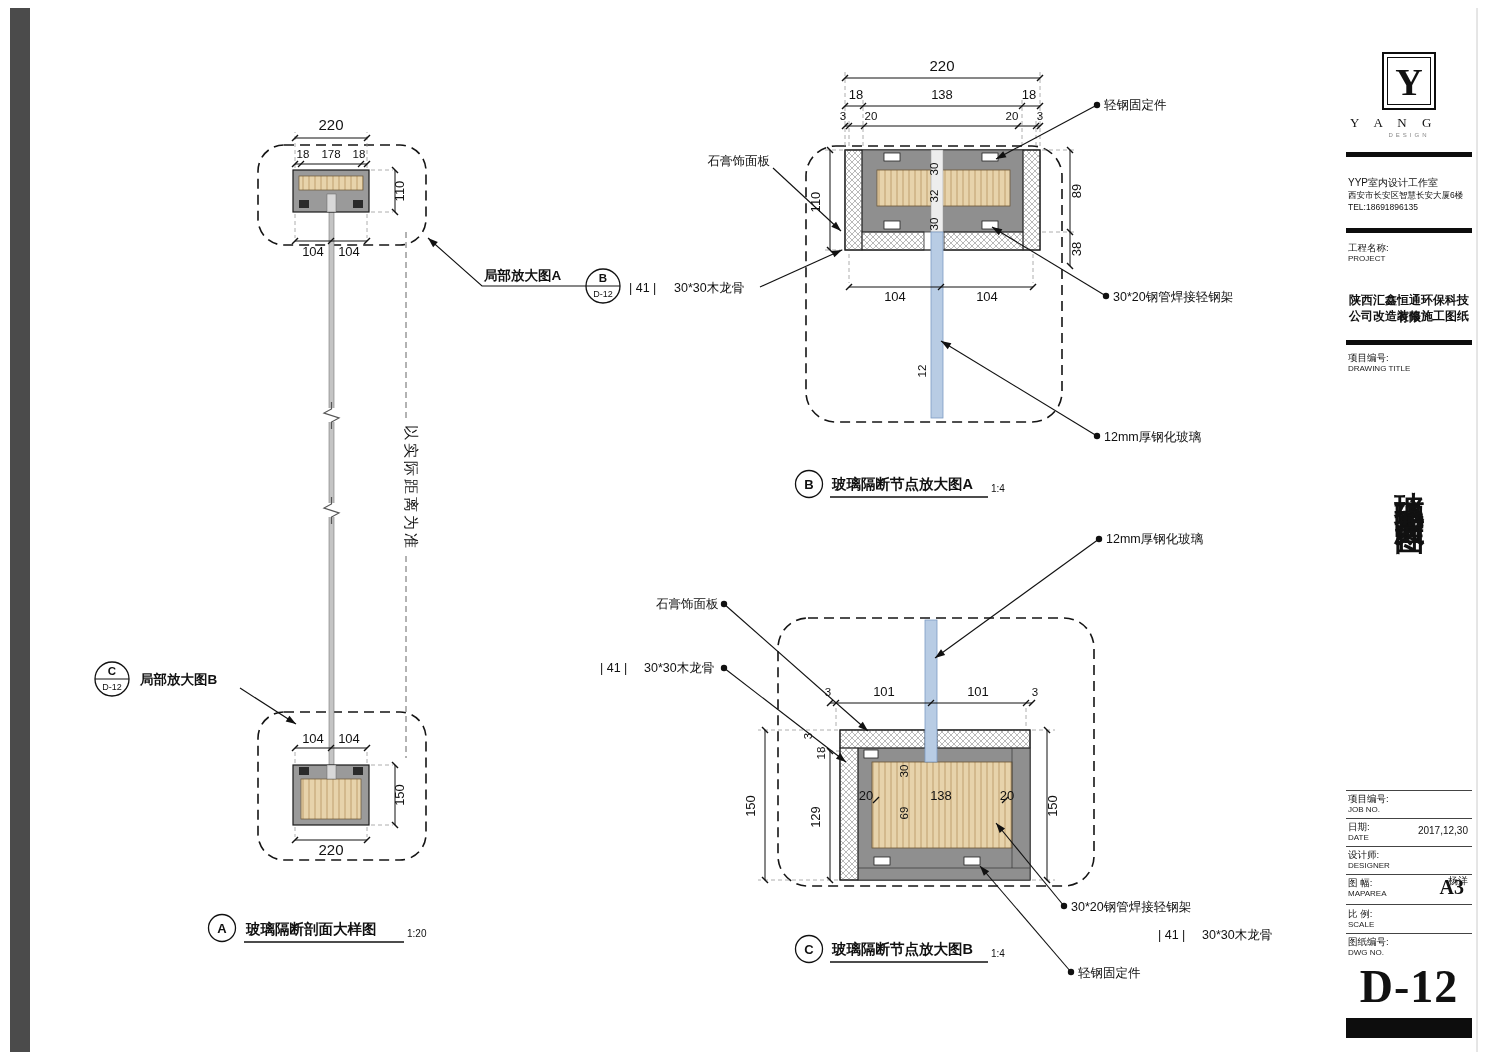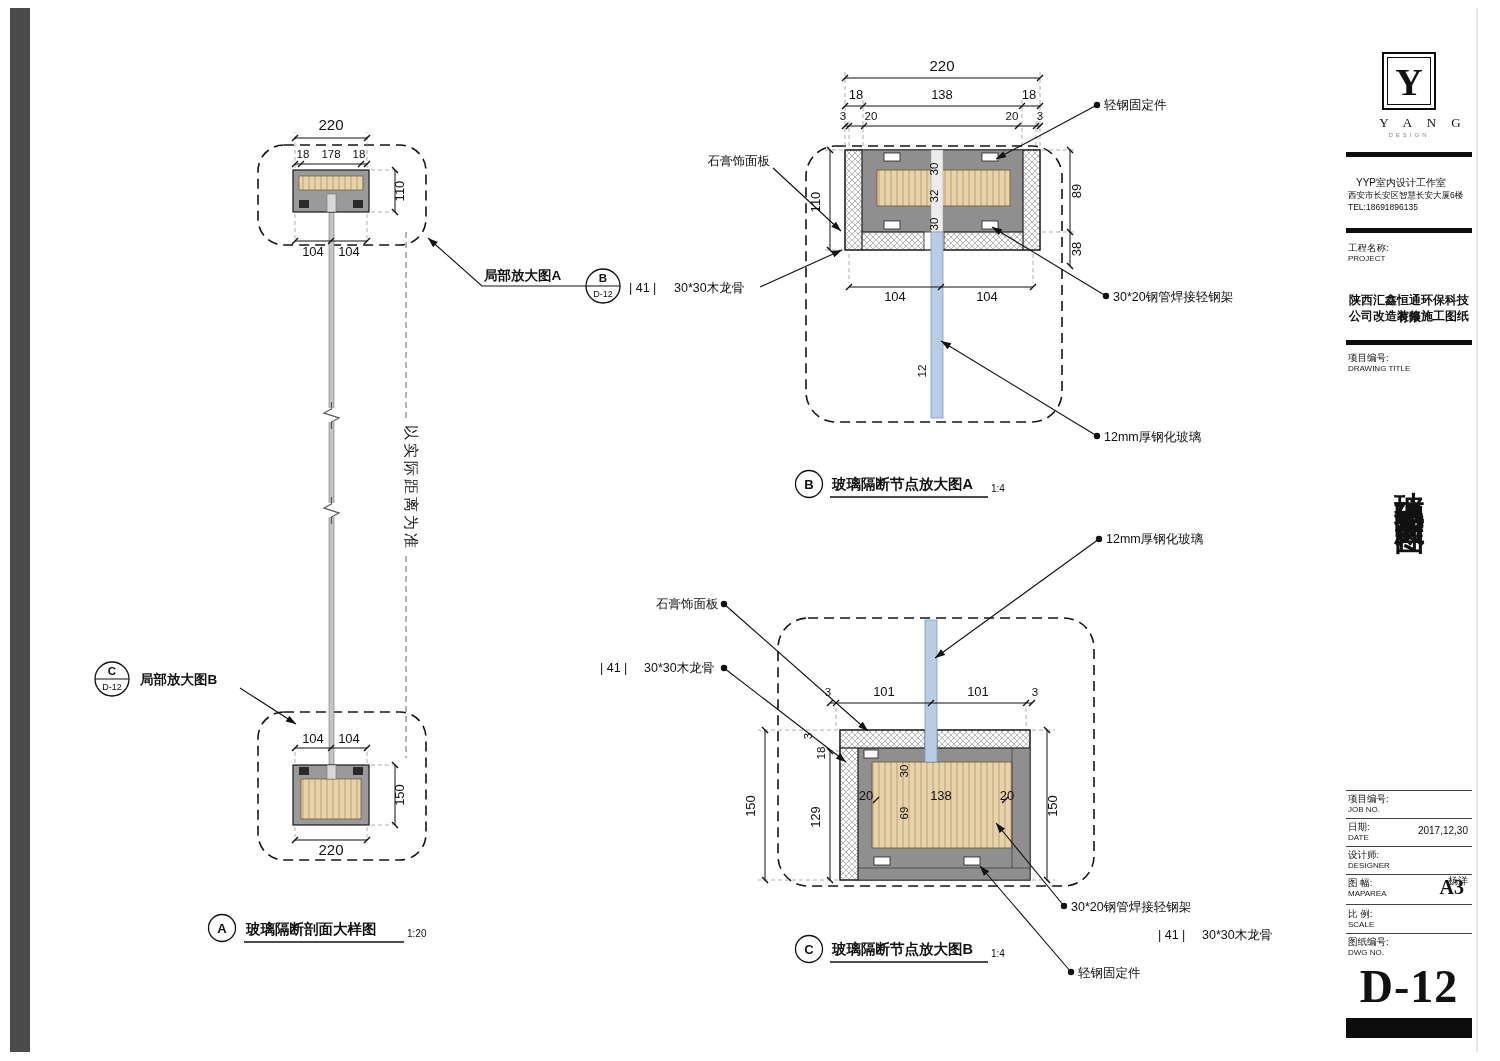--- a/index.html
+++ b/index.html
@@ -29,27 +29,27 @@
   .uline{stroke:#111;stroke-width:1.3;}
   .ccl{fill:#fff;stroke:#111;stroke-width:1.3;}
   
   .titleblock{position:absolute;left:1346px;top:52px;width:126px;height:1000px;}
   .titleblock *{position:absolute;box-sizing:border-box;}
   .tb-bar{left:0;width:126px;height:5px;background:#0d0d0d;}
   .tb-line{left:0;width:126px;height:1px;background:#444;}
   .tb-logo-box{left:36px;top:0;width:54px;height:58px;border:2px solid #0d0d0d;padding:3px;}
   .tb-logo-inner{position:static;display:block;width:100%;height:100%;border:1px solid #0d0d0d;
       text-align:center;font-family:"Liberation Serif",serif;font-size:38px;font-weight:bold;line-height:48px;}
-  .tb-logo-name{left:14px;top:63px;width:126px;text-align:center;font-family:"Liberation Serif",serif;
+  .tb-logo-name{left:4px;top:63px;width:126px;font-family:"Liberation Serif",serif;
       font-size:13px;letter-spacing:6px;}
   .tb-logo-sub{left:0;top:80px;width:126px;text-align:center;font-size:6px;letter-spacing:3px;color:#888;}
   .tb-cn{font-size:9.5px;left:2px;}
   .tb-en{font-size:8px;left:2px;color:#222;}
   .tb-val{font-size:10px;right:4px;text-align:right;}
-  .tb-studio{left:10px;font-size:10px;text-align:center;}
+  .tb-studio{left:2px;font-size:10px;text-align:center;}
   .tb-small{left:2px;font-size:8.5px;}
   .tb-pname{left:0;width:126px;text-align:center;font-size:12px;font-weight:bold;}
   .tb-vtitle{left:50%;transform:translateX(-50%);top:415px;height:250px;
       writing-mode:vertical-rl;text-orientation:upright;font-size:30px;font-weight:bold;letter-spacing:6px;}
   .tb-a3{right:8px;font-family:"Liberation Serif",serif;font-size:20px;font-weight:bold;margin-left:45px;}
   .tb-dwg{left:0;width:126px;text-align:center;font-family:"Liberation Serif",serif;
       font-size:46px;font-weight:bold;letter-spacing:1px;}
 </style>
 </head>
 <body>

